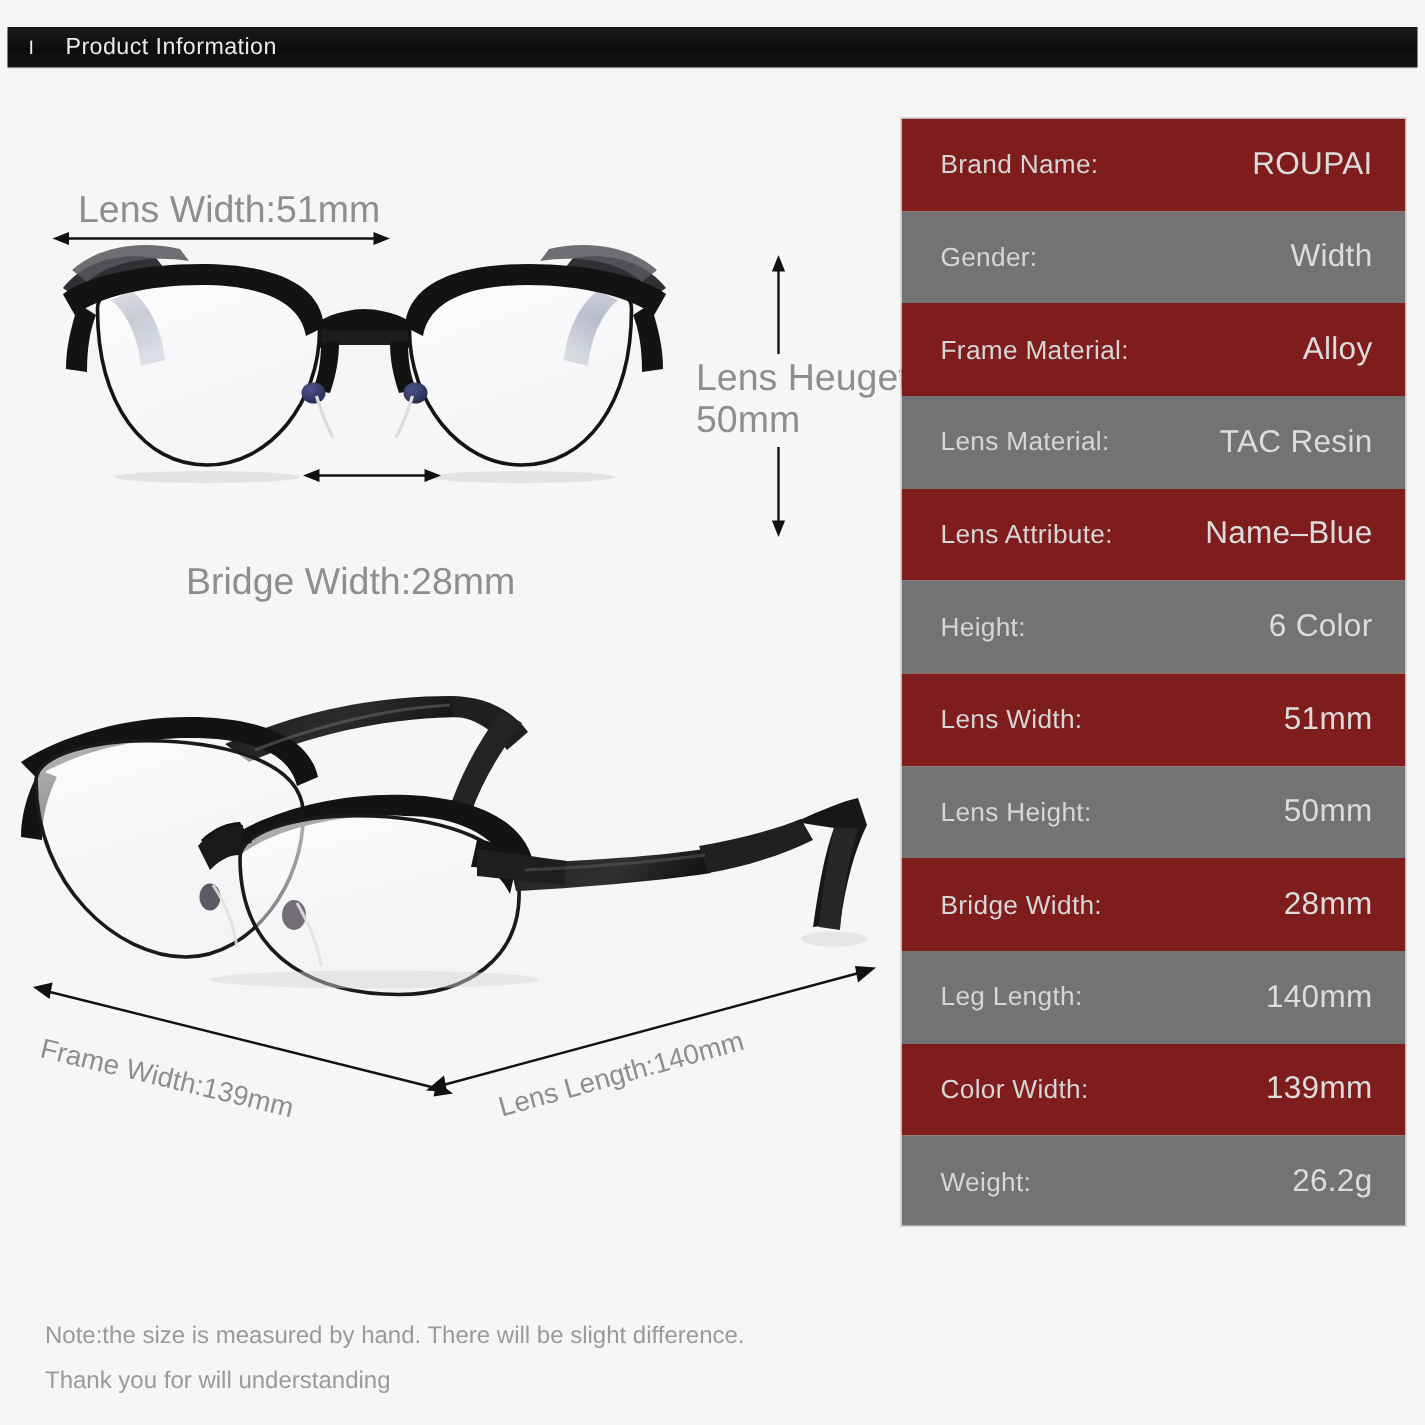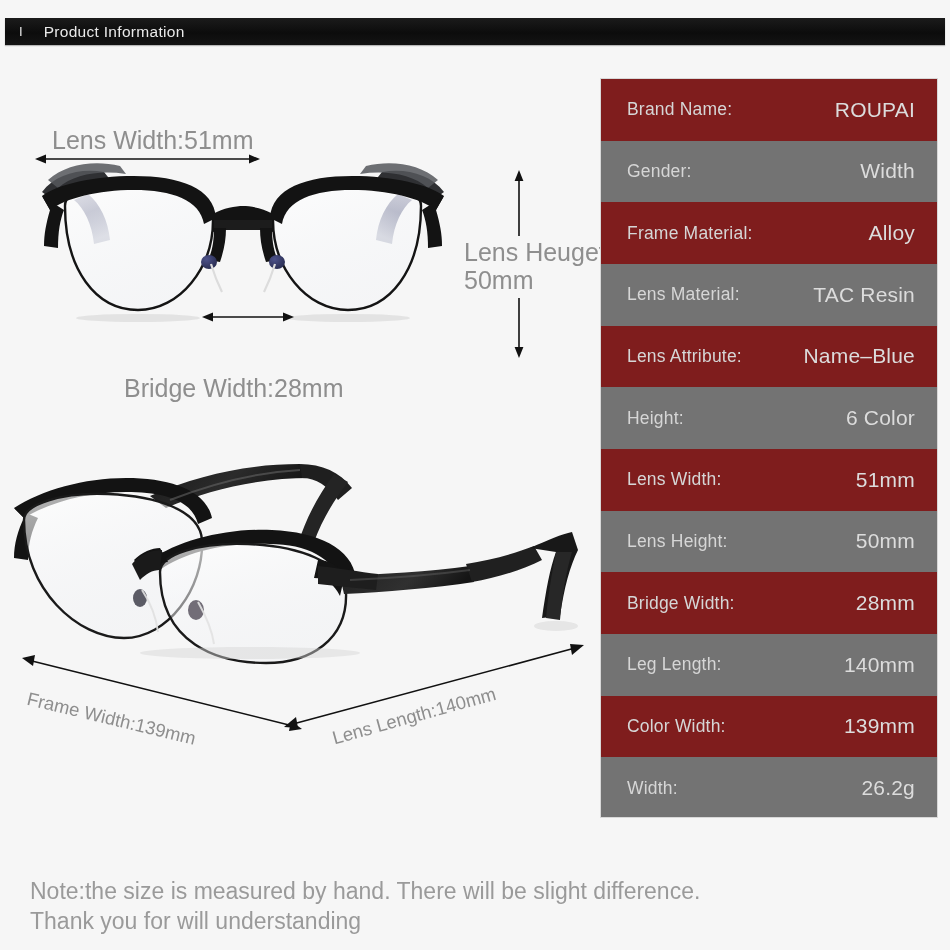--- a/index.html
+++ b/index.html
@@ -64,21 +64,21 @@
 
   .arrow-h, .arrow-v { position: absolute; }
 
   
   .note {
     position: absolute;
     left: 30px;
     top: 876px;
     width: 880px;
     color: #9a9a9a;
-    font-size: 23px;
+    font-size: 16px;
     line-height: 30px;
     font-weight: 400;
   }
 
   
   .spec-table {
     position: absolute;
     left: 600px;
     top: 78px;
     width: 338px;
@@ -349,21 +349,21 @@
     <span class="spec-key">Leg Length:</span>
     <span class="spec-val">140mm</span>
   </div>
 
   <div class="spec-row odd">
     <span class="spec-key">Color Width:</span>
     <span class="spec-val">139mm</span>
   </div>
 
   <div class="spec-row even">
-    <span class="spec-key">Width:</span>
+    <span class="spec-key">Weight:</span>
     <span class="spec-val">26.2g</span>
   </div>
 
 </div>
 
 <div class="note">
   <div>Note:the size is measured by hand. There will be slight difference.</div>
   <div>Thank you for will understanding</div>
 </div>
 

